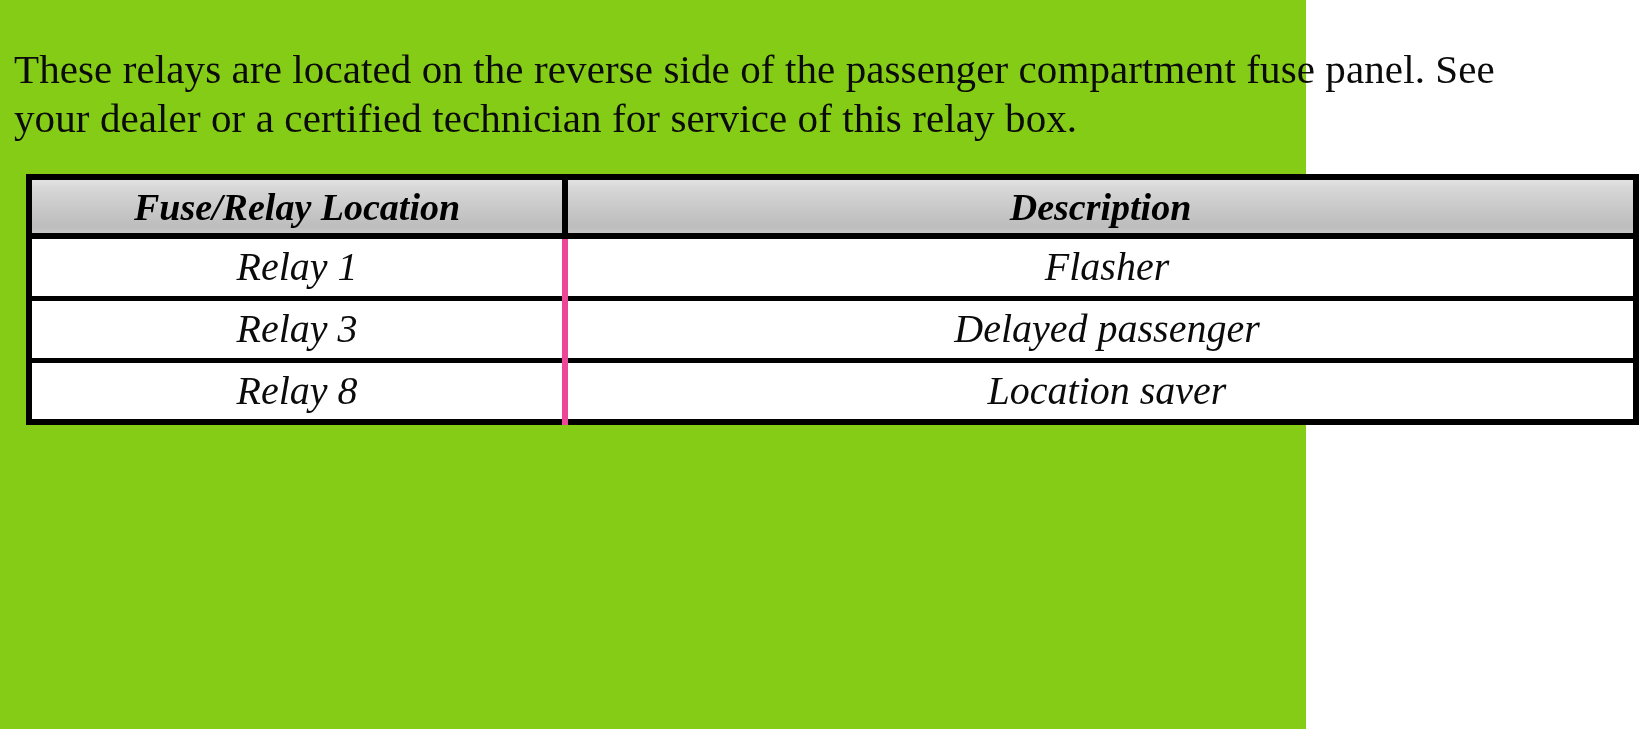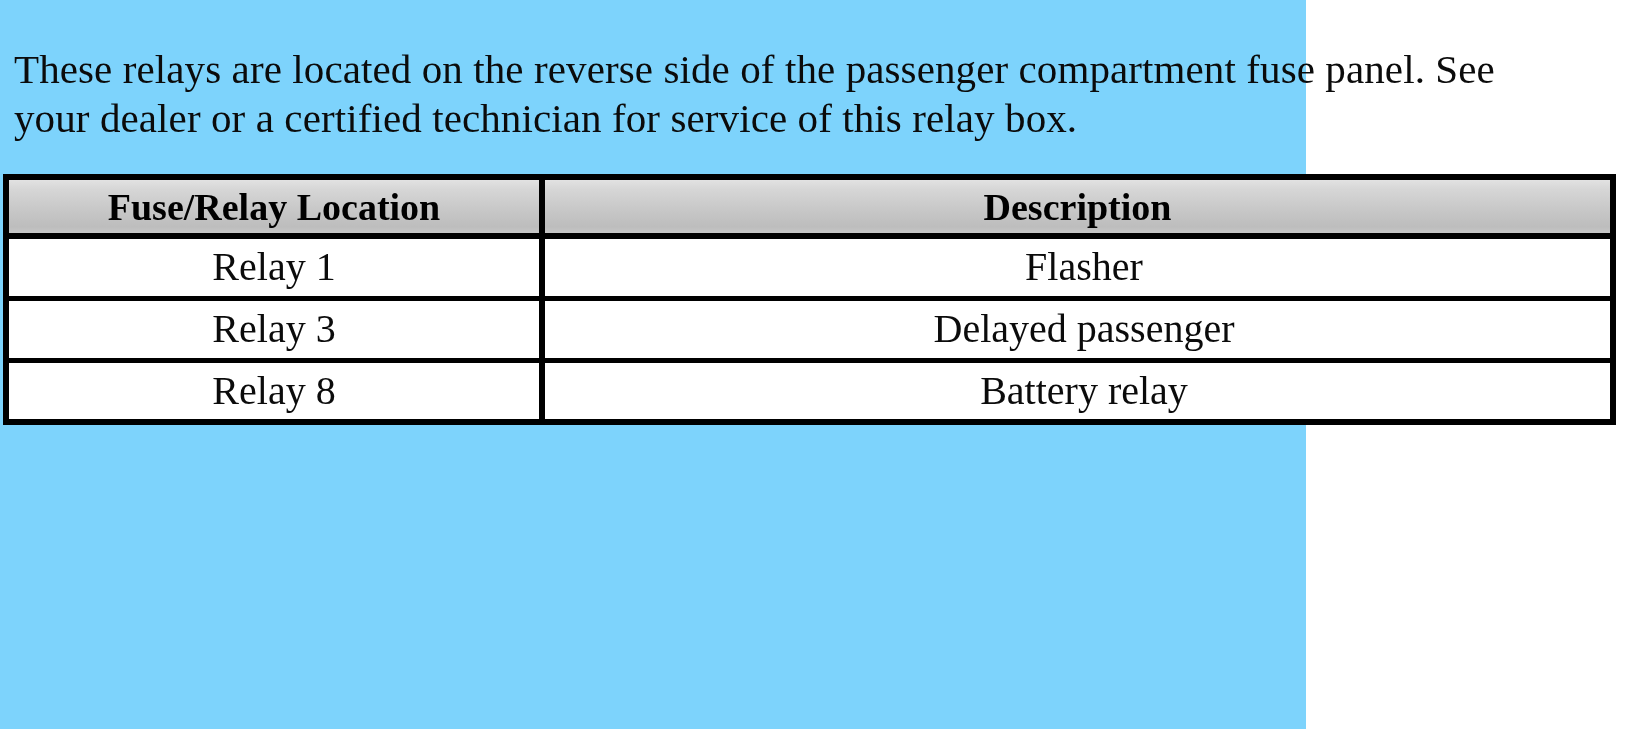--- a/index.html
+++ b/index.html
@@ -11,43 +11,44 @@
     width: 1643px;
     height: 729px;
     overflow: hidden;
     font-family: "Liberation Serif", "DejaVu Serif", serif;
     color: #000000;
   }
   .page {
     position: relative;
     width: 1306px;
     height: 729px;
-    background: #7dd3fc;
+    background: #84cc16;
   }
 
   
   .intro {
     position: absolute;
     left: 14px;
     top: 4px;
     width: 1530px;
     font-size: 41px;
     line-height: 49px;
     letter-spacing: 0.1px;
     color: #0b0b0b;
     text-align: left;
     white-space: pre-wrap;
   }
 
   
   .relay-table-wrap {
     position: absolute;
-    left: 3px;
+    left: 26px;
     top: 174px;
     width: 1607px;
+    font-style: italic;
   }
   table.relay-table {
     border-collapse: collapse;
     table-layout: fixed;
     width: 1607px;
     border: 6px solid #000000;
     background: #ffffff;
   }
   table.relay-table col.c-loc { width: 536px; }
   table.relay-table col.c-desc { width: 1071px; }
@@ -69,21 +70,21 @@
     text-align: center;
     vertical-align: middle;
     color: #000000;
     box-sizing: border-box;
   }
   thead th:last-child { border-right: none; }
 
   tbody td {
     height: 62px;
     padding: 0 0 0 0;
-    border-right: 6px solid #000000;
+    border-right: 6px solid #ec4899;
     border-bottom: 5px solid #000000;
     font-size: 40px;
     line-height: 1;
     vertical-align: middle;
     color: #0b0b0b;
     background: #ffffff;
     box-sizing: border-box;
     overflow: hidden;
     white-space: nowrap;
   }
@@ -121,19 +122,19 @@
         <tr>
           <td class="cell-loc">Relay 1</td>
           <td class="cell-desc">Flasher</td>
         </tr>
         <tr>
           <td class="cell-loc">Relay 3</td>
           <td class="cell-desc">Delayed passenger</td>
         </tr>
         <tr>
           <td class="cell-loc">Relay 8</td>
-          <td class="cell-desc">Battery relay</td>
+          <td class="cell-desc">Location saver</td>
         </tr>
       </tbody>
     </table>
   </div>
 
 </div>
 
 </body></html>

